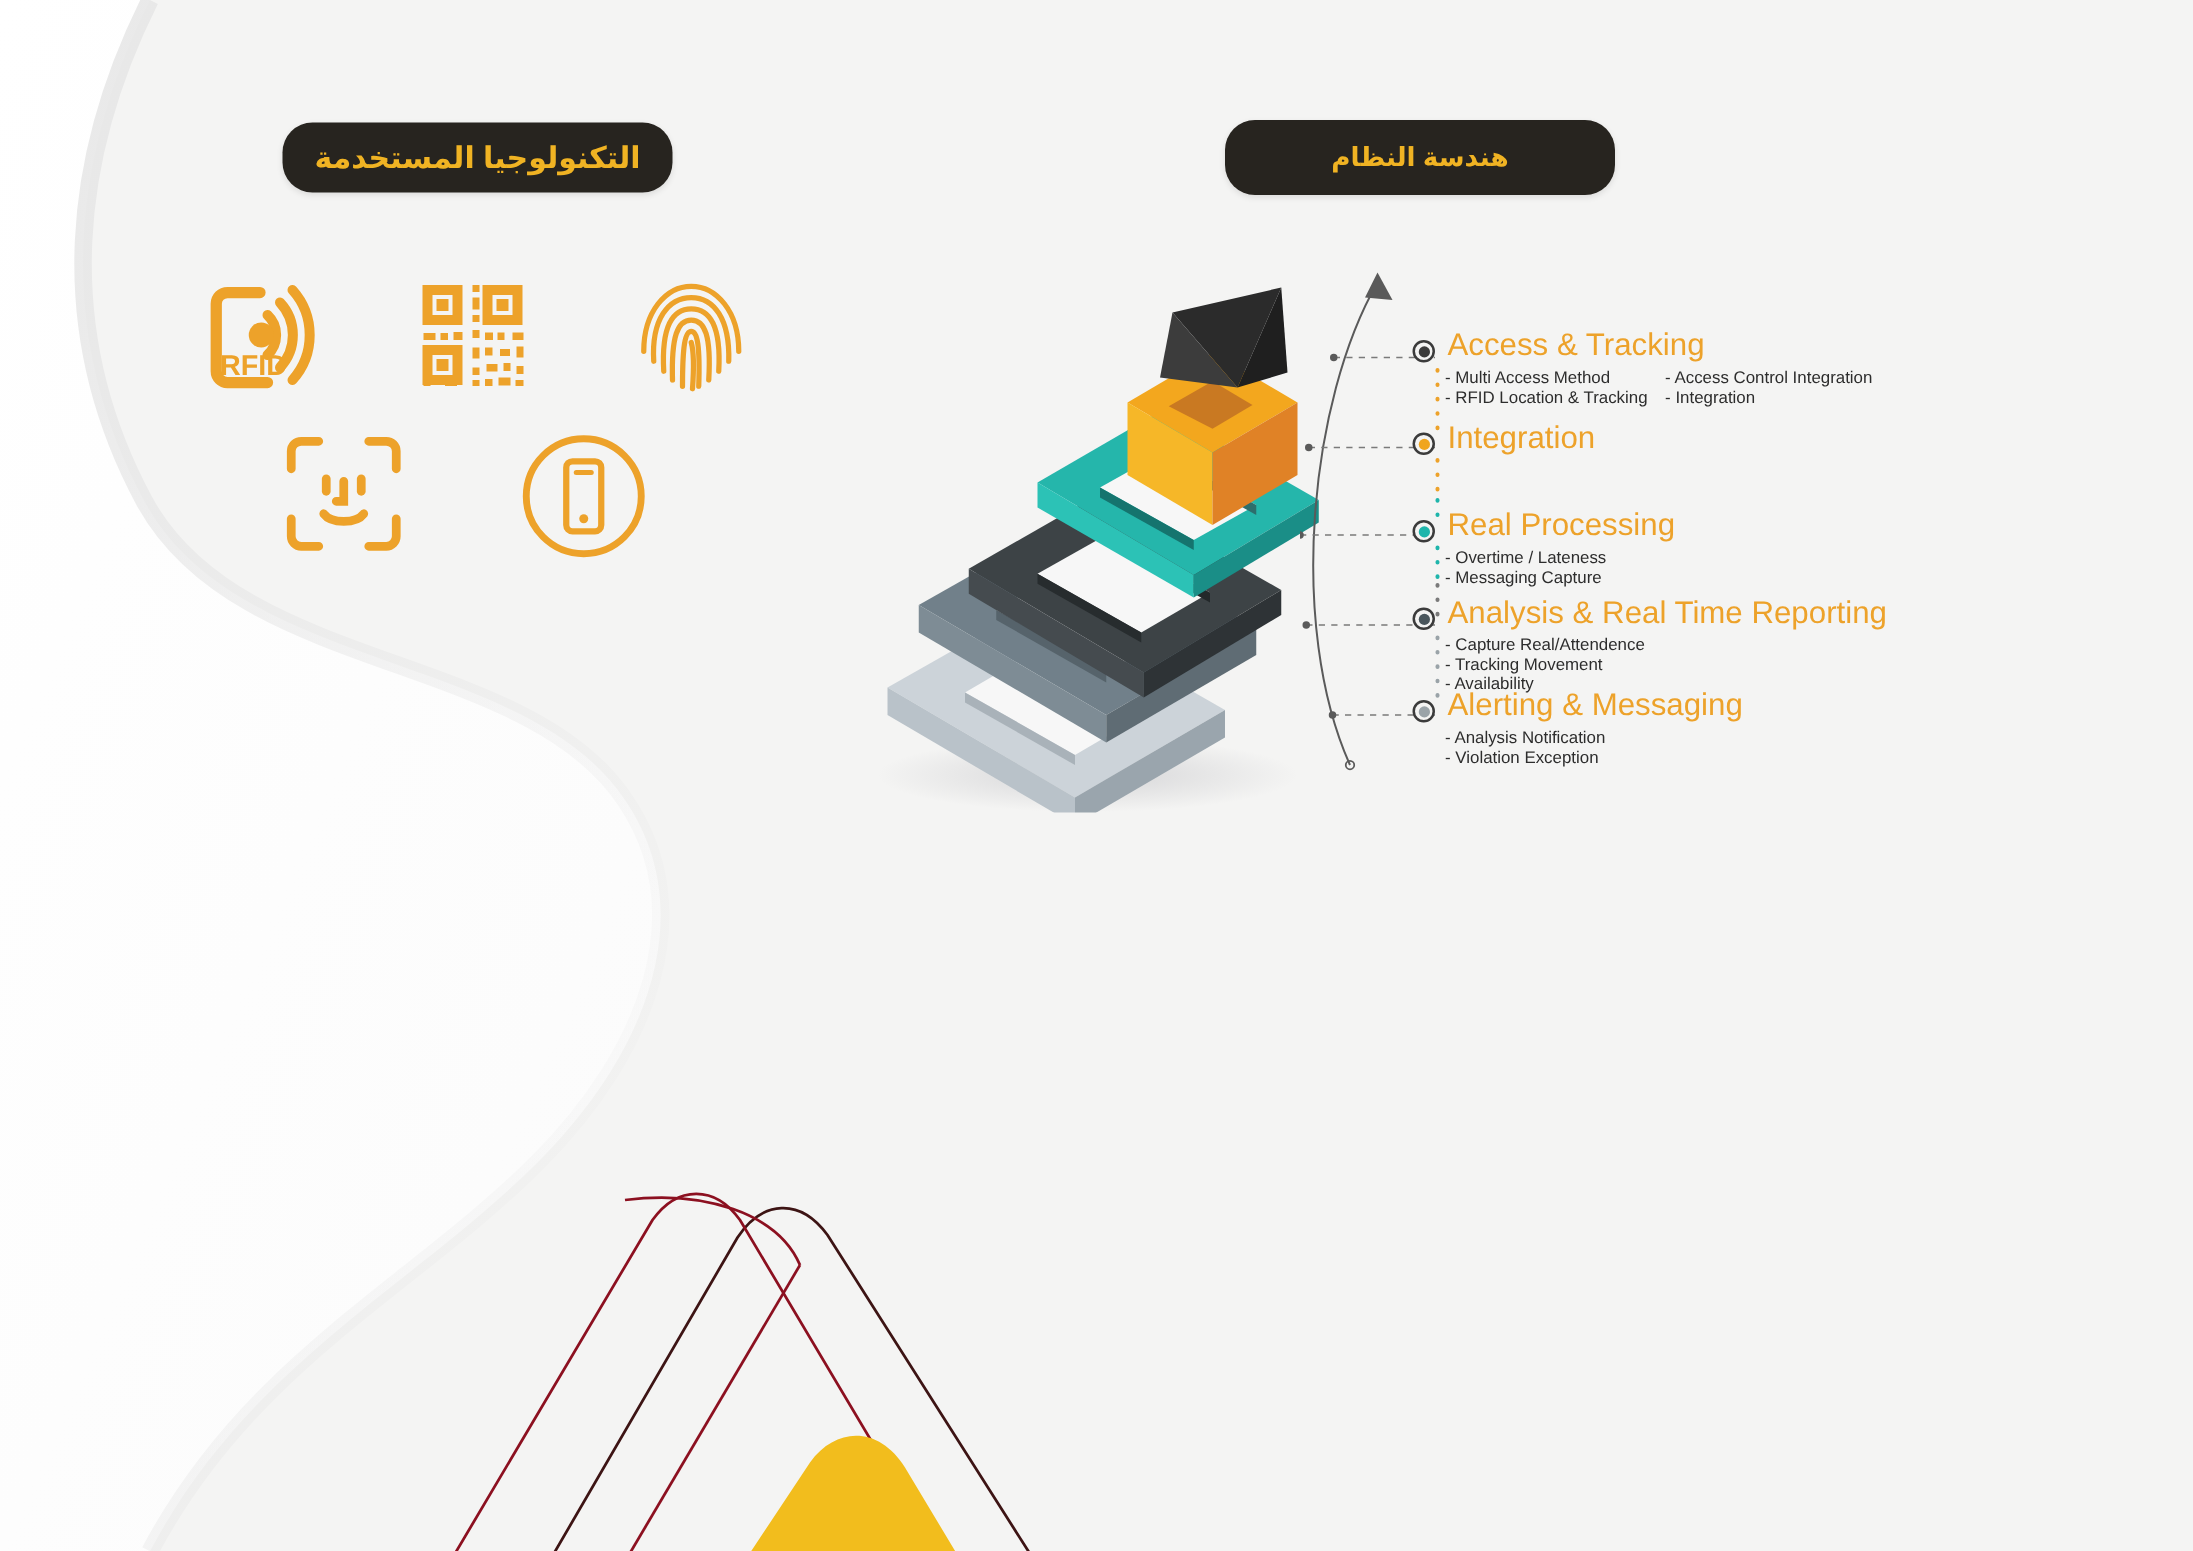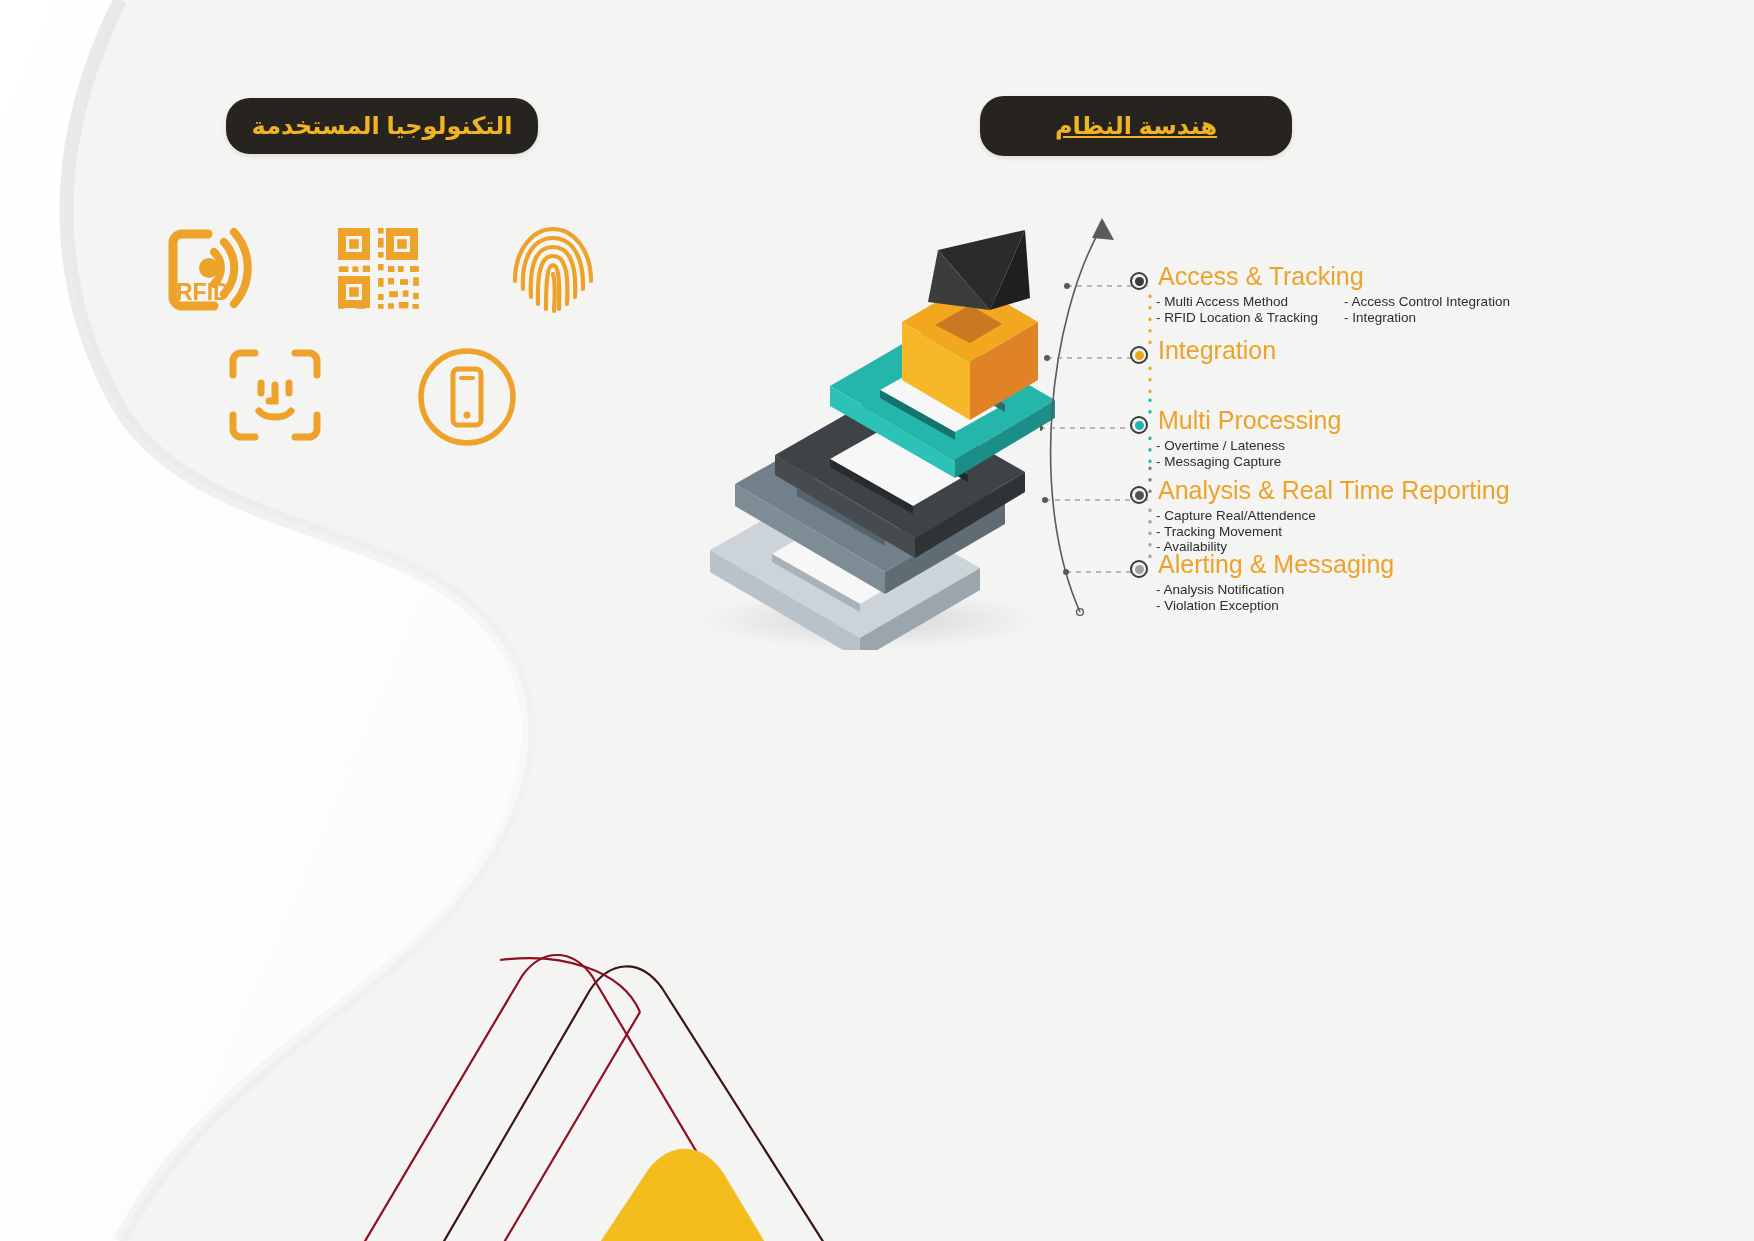--- a/index.html
+++ b/index.html
@@ -23,21 +23,21 @@
     border-radius:24px;
     display:flex;align-items:center;justify-content:center;
     color:#f0b323;
     font-weight:bold;
     letter-spacing:.5px;
     direction:rtl;
     z-index:6;
     box-shadow:0 2px 5px rgba(0,0,0,.10);
   }
   #pill-tech{left:226px;top:98px;width:312px;height:56px;font-size:24px;}
-  #pill-arch{left:980px;top:96px;width:312px;height:60px;font-size:24px;text-decoration:underline;}
+  #pill-arch{left:980px;top:96px;width:312px;height:60px;font-size:21px;}
 
   
   .tech-grid{position:absolute;left:130px;top:205px;width:520px;height:280px;z-index:5;}
   .tech-icon{position:absolute;}
   #icon-rfid{left:22px;top:15px;}
   #icon-qr{left:200px;top:15px;}
   #icon-fingerprint{left:375px;top:14px;}
   #icon-face{left:95px;top:140px;}
   #icon-mobile{left:285px;top:140px;}
 
@@ -54,21 +54,21 @@
     width:18px;height:18px;border-radius:50%;
     border:2px solid #3b3b3b;background:#f4f4f3;
     box-sizing:border-box;
     display:flex;align-items:center;justify-content:center;
   }
   .ms-dot i{display:block;width:9px;height:9px;border-radius:50%;}
   .ms-title{
     position:absolute;left:28px;top:-10px;
     font-size:25px;color:#eda22a;white-space:nowrap;font-weight:500;text-align:center;
   }
-  .ms-subs{position:absolute;left:26px;top:22px;display:flex;gap:26px;}
+  .ms-subs{position:absolute;left:26px;top:22px;display:flex;gap:14px;}
   .ms-col{display:flex;flex-direction:column;}
   .ms-sub{
     font-size:13.5px;color:#2d2d2d;line-height:15.5px;white-space:nowrap;
   }
 
   
   #ms-0{top:14px;}
   #ms-1{top:88px;}
   #ms-2{top:158px;}
   #ms-3{top:228px;}
@@ -312,21 +312,21 @@
     <span class="ms-dot">
       <i style="background:#f0a51e"></i>
     </span>
     <span class="ms-title">Integration</span>
   </div>
 
   <div class="ms" id="ms-2">
     <span class="ms-dot">
       <i style="background:#1eb5ab"></i>
     </span>
-    <span class="ms-title">Multi Processing</span>
+    <span class="ms-title">Real Processing</span>
     <span class="ms-subs">
       <span class="ms-col">
         <span class="ms-sub">- Overtime / Lateness</span>
         <span class="ms-sub">- Messaging Capture</span>
       </span>
     </span>
   </div>
 
   <div class="ms" id="ms-3">
     <span class="ms-dot">

